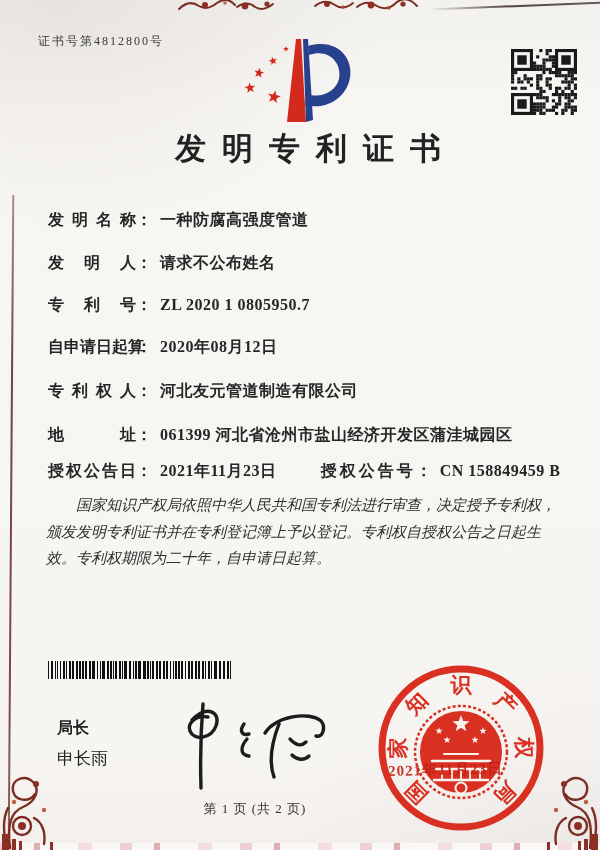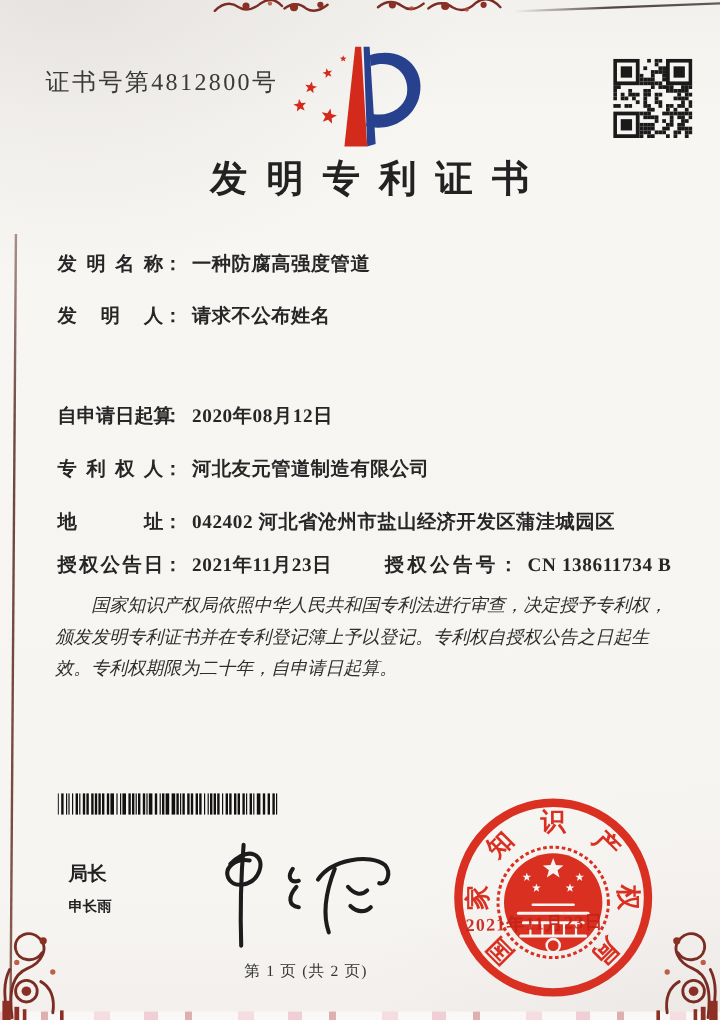--- a/index.html
+++ b/index.html
@@ -20,41 +20,41 @@
     background:linear-gradient(90deg,rgba(90,70,70,0),#4f4343 45%,#6a5c5c);
     transform:rotate(-2.2deg);}
   .bottom-strip{left:0;bottom:0;width:600px;height:7px;
     background:
       repeating-linear-gradient(90deg,
         rgba(214,110,140,.30) 0 12px, rgba(255,255,255,0) 12px 34px,
         rgba(170,40,50,.35) 34px 40px, rgba(255,255,255,0) 40px 78px,
         rgba(230,150,170,.28) 78px 92px, rgba(255,255,255,0) 92px 120px),
       #faf8f6;}
   
-  .cert-no{left:38px;top:55px;font-size:20px;letter-spacing:2px;color:#3a3a3a;}
+  .cert-no{left:38px;top:33px;font-size:12px;letter-spacing:2px;color:#3a3a3a;}
   .qr{left:511px;top:49px;width:66px;height:66px;}
   .logo{left:240px;top:36px;width:120px;height:92px;}
   .title{left:0;top:128px;width:600px;text-align:center;font-size:31px;font-weight:bold;
     letter-spacing:16px;padding-left:32px;box-sizing:border-box;color:#222;}
   
   .field-row{left:48px;width:540px;font-size:16px;font-weight:600;color:#262626;white-space:nowrap;}
   .flabel{display:inline-block;width:88px;text-align:justify;text-align-last:justify;vertical-align:bottom;}
   .colon{margin-right:8px;}
   .fvalue{letter-spacing:.5px;margin-top:32px;}
   .grant2{margin-left:40px;}
   .flabel2{letter-spacing:3px;}
   
   .law-text{left:46px;top:492px;width:514px;font-size:15px;line-height:1.78;
     font-style:italic;color:#2e2e2e;}
   .law-text p{margin:0 0 2px 0;text-indent:2em;font-weight:500;}
   
   .barcode{left:48px;top:661px;width:185px;height:18px;}
   .officer-title{left:57px;top:718px;font-size:16px;font-weight:bold;
     font-family:"Liberation Sans","DejaVu Sans",sans-serif;color:#222;text-align:right;}
-  .officer-name{left:57px;top:747px;font-size:12px;font-weight:bold;
+  .officer-name{left:57px;top:747px;font-size:17px;font-weight:normal;
     font-family:"Liberation Sans","DejaVu Sans",sans-serif;color:#222;text-align:right;}
   .signature{left:168px;top:698px;width:165px;height:98px;}
   .seal{left:372px;top:664px;width:178px;height:168px;opacity:.96;}
   .seal-date{left:388px;top:760px;width:160px;font-size:15px;font-weight:bold;
     color:#c42114;letter-spacing:1px;transform:rotate(-1.5deg);opacity:.9;white-space:nowrap;}
   .footer{left:150px;top:800px;width:210px;text-align:center;font-size:13px;color:#333;letter-spacing:1px;}
   .ornament-top{left:175px;top:-2px;width:250px;height:15px;}
   .corner{bottom:0;width:62px;height:88px;}
   .corner.left{left:0;}
   .corner.right{right:0;transform:scaleX(-1);}
@@ -271,33 +271,36 @@
     </svg>
 
   <div class="abs title">发明专利证书</div>
 
   <div class="abs field-row" style="top:210px">
     <span class="flabel">发明名称</span><span class="colon">：</span><span class="fvalue">一种防腐高强度管道</span>
   </div>
   <div class="abs field-row" style="top:253px">
     <span class="flabel">发明人</span><span class="colon">：</span><span class="fvalue">请求不公布姓名</span>
   </div>
+  <div class="abs field-row" style="top:295px">
+    <span class="flabel">专利号</span><span class="colon">：</span><span class="fvalue">ZL 2020 1 0805950.7</span>
+  </div>
   <div class="abs field-row" style="top:337px">
     <span class="flabel">自申请日起算</span><span class="colon">：</span><span class="fvalue">2020年08月12日</span>
   </div>
   <div class="abs field-row" style="top:381px">
     <span class="flabel">专利权人</span><span class="colon">：</span><span class="fvalue">河北友元管道制造有限公司</span>
   </div>
   <div class="abs field-row" style="top:425px">
-    <span class="flabel">地址</span><span class="colon">：</span><span class="fvalue">042402 河北省沧州市盐山经济开发区蒲洼城园区</span>
+    <span class="flabel">地址</span><span class="colon">：</span><span class="fvalue">061399 河北省沧州市盐山经济开发区蒲洼城园区</span>
   </div>
   <div class="abs field-row" style="top:461px">
     <span class="flabel">授权公告日</span><span class="colon">：</span><span class="fvalue">2021年11月23日</span>
     <span class="grant2">
-      <span class="flabel2">授权公告号</span><span class="colon">：</span><span class="fvalue">CN 138611734 B</span>
+      <span class="flabel2">授权公告号</span><span class="colon">：</span><span class="fvalue">CN 158849459 B</span>
     </span>
   </div>
 
   <div class="abs law-text">
     <p>国家知识产权局依照中华人民共和国专利法进行审查，决定授予专利权，颁发发明专利证书并在专利登记簿上予以登记。专利权自授权公告之日起生效。专利权期限为二十年，自申请日起算。</p>
   </div>
 
   <svg class="abs barcode" id="barcode-svg" viewBox="0 0 185 18" preserveAspectRatio="none">
       <rect x="0" y="0" width="1" height="18" fill="#111"></rect>
       <rect x="3" y="0" width="2" height="18" fill="#111"></rect>

